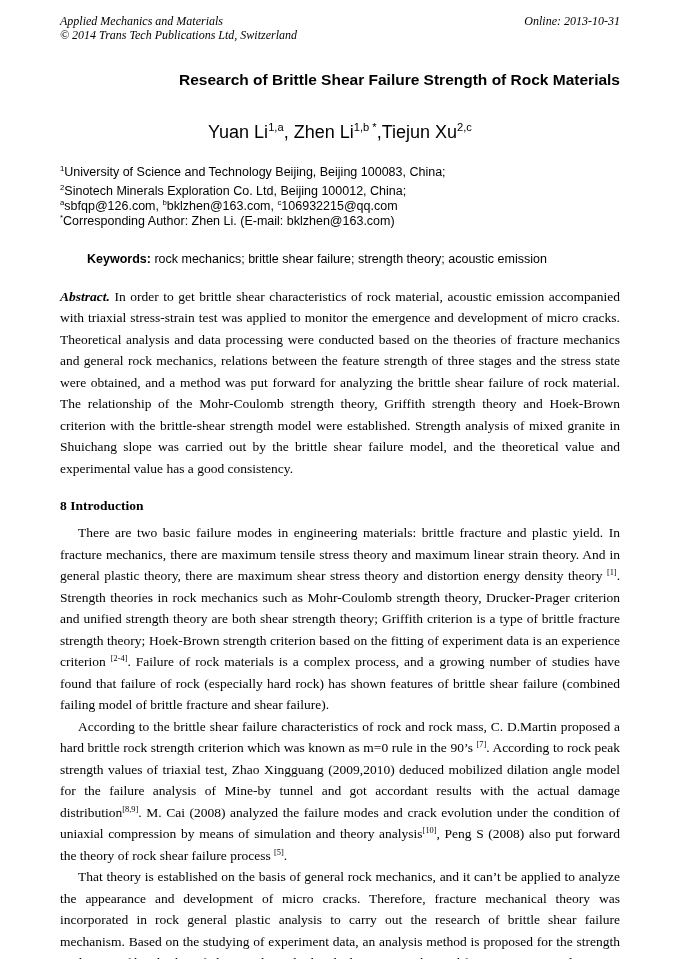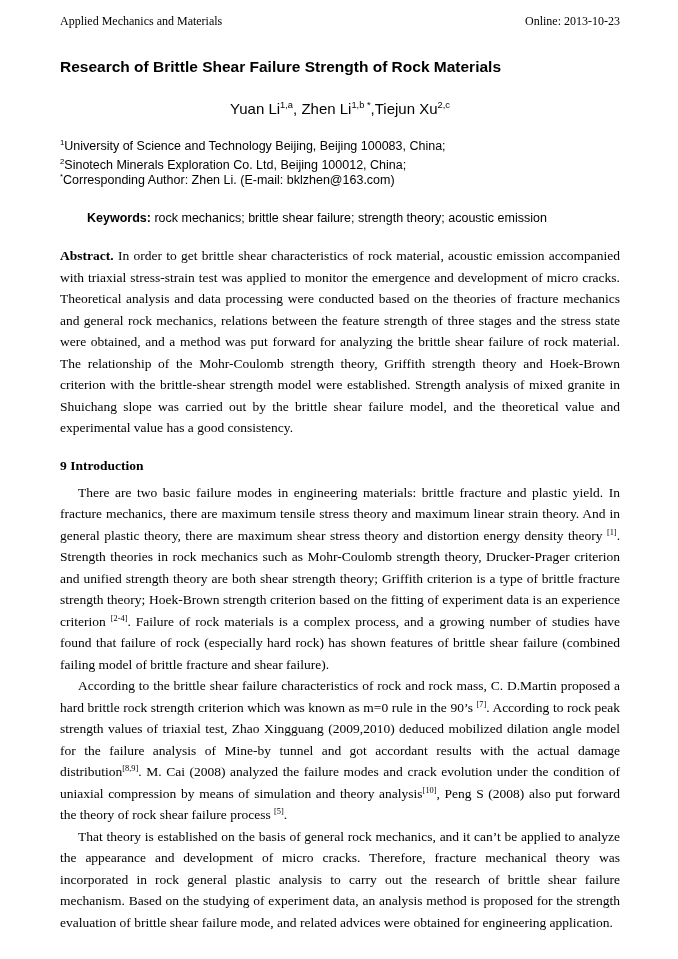--- a/index.html
+++ b/index.html
@@ -12,39 +12,40 @@
     box-sizing: border-box;
     padding: 15px 58px 0 60px;
     overflow: hidden;
   }
   
   .header {
     display: flex;
     justify-content: space-between;
     align-items: flex-start;
     font-family: "Liberation Serif", "DejaVu Serif", serif;
+    font-style: italic;
     font-size: 12px;
     line-height: 13.5px;
   }
   .header-left div { white-space: nowrap; }
   .header-right { white-space: nowrap; }
   
   .title {
     margin: 29px 0 5px 0;
-    text-align: left;
+    text-align: right;
     font-family: "Liberation Sans", "DejaVu Sans", sans-serif;
     font-weight: bold;
     font-size: 15.5px;
     line-height: 1.2;
   }
   .authors {
-    margin-top: 24px;
+    margin-top: 32px;
     text-align: center;
     font-family: "Liberation Sans", "DejaVu Sans", sans-serif;
-    font-size: 15px;
+    font-size: 18px;
   }
   .aff, .keywords {
     font-family: "Liberation Sans", "DejaVu Sans", sans-serif;
     font-size: 12.5px;
   }
   .aff { line-height: 15px; }
   .aff1 { margin-top: 22px; }
   .aff-group { margin-top: 4px; }
   sup {
     font-size: 0.62em;
@@ -55,59 +56,61 @@
   .kw-label { font-weight: bold; }
   
   .abstract, .body-para {
     font-family: "Liberation Serif", "DejaVu Serif", serif;
     font-size: 13.5px;
     line-height: 21.5px;
     text-align: justify;
     margin: 0;
   }
   .abstract { margin-top: 19px; }
-  .ab-label { font-weight: bold; }
+  .ab-label { font-weight: bold; font-style: italic; }
   .section-heading {
     font-family: "Liberation Serif", "DejaVu Serif", serif;
     font-size: 13.5px;
     font-weight: bold;
     margin: 19px 0 8px 0;
   }
   .body-para { text-indent: 18px; }
 </style>
 </head>
 <body>
 
 <div class="page">
 
   <div class="header">
     <div class="header-left">
       <div>Applied Mechanics and Materials</div>
+      <div>© 2014 Trans Tech Publications Ltd, Switzerland</div>
     </div>
-    <div class="header-right">Online: 2013-10-23</div>
+    <div class="header-right">Online: 2013-10-31</div>
   </div>
 
   <h1 class="title">Research of Brittle Shear Failure Strength of Rock Materials</h1>
 
   <div class="authors">Yuan Li<sup>1,a</sup>, Zhen Li<sup>1,b *</sup>,Tiejun Xu<sup>2,c</sup></div>
 
   <div class="aff aff1"><sup>1</sup>University of Science and Technology Beijing, Beijing 100083, China;</div>
 
   <div class="aff-group">
     <div class="aff"><sup>2</sup>Sinotech Minerals Exploration Co. Ltd, Beijing 100012, China;</div>
+    <div class="aff"><sup>a</sup>sbfqp@126.com, <sup>b</sup>bklzhen@163.com, <sup>c</sup>106932215@qq.com</div>
     <div class="aff"><sup>*</sup>Corresponding Author: Zhen Li. (E-mail: bklzhen@163.com)</div>
   </div>
 
   <div class="keywords">
     <span class="kw-label">Keywords:</span><span> rock mechanics; brittle shear failure; strength theory; acoustic emission</span>
   </div>
 
   <p class="abstract">
     <span class="ab-label">Abstract.</span><span> In order to get brittle shear characteristics of rock material, acoustic emission accompanied with triaxial stress-strain test was applied to monitor the emergence and development of micro cracks. Theoretical analysis and data processing were conducted based on the theories of fracture mechanics and general rock mechanics, relations between the feature strength of three stages and the stress state were obtained, and a method was put forward for analyzing the brittle shear failure of rock material. The relationship of the Mohr-Coulomb strength theory, Griffith strength theory and Hoek-Brown criterion with the brittle-shear strength model were established. Strength analysis of mixed granite in Shuichang slope was carried out by the brittle shear failure model, and the theoretical value and experimental value has a good consistency.</span>
   </p>
 
-  <h2 class="section-heading">9 Introduction</h2>
+  <h2 class="section-heading">8 Introduction</h2>
 
   <p class="body-para">There are two basic failure modes in engineering materials: brittle fracture and plastic yield. In fracture mechanics, there are maximum tensile stress theory and maximum linear strain theory. And in general plastic theory, there are maximum shear stress theory and distortion energy density theory <sup>[1]</sup>. Strength theories in rock mechanics such as Mohr-Coulomb strength theory, Drucker-Prager criterion and unified strength theory are both shear strength theory; Griffith criterion is a type of brittle fracture strength theory; Hoek-Brown strength criterion based on the fitting of experiment data is an experience criterion <sup>[2-4]</sup>. Failure of rock materials is a complex process, and a growing number of studies have found that failure of rock (especially hard rock) has shown features of brittle shear failure (combined failing model of brittle fracture and shear failure).</p>
   <p class="body-para">According to the brittle shear failure characteristics of rock and rock mass, C. D.Martin proposed a hard brittle rock strength criterion which was known as m=0 rule in the 90’s <sup>[7]</sup>. According to rock peak strength values of triaxial test, Zhao Xingguang (2009,2010) deduced mobilized dilation angle model for the failure analysis of Mine-by tunnel and got accordant results with the actual damage distribution<sup>[8,9]</sup>. M. Cai (2008) analyzed the failure modes and crack evolution under the condition of uniaxial compression by means of simulation and theory analysis<sup>[10]</sup>, Peng S (2008) also put forward the theory of rock shear failure process <sup>[5]</sup>.</p>
   <p class="body-para">That theory is established on the basis of general rock mechanics, and it can’t be applied to analyze the appearance and development of micro cracks. Therefore, fracture mechanical theory was incorporated in rock general plastic analysis to carry out the research of brittle shear failure mechanism. Based on the studying of experiment data, an analysis method is proposed for the strength evaluation of brittle shear failure mode, and related advices were obtained for engineering application.</p>
 
 </div>
 
 </body></html>

